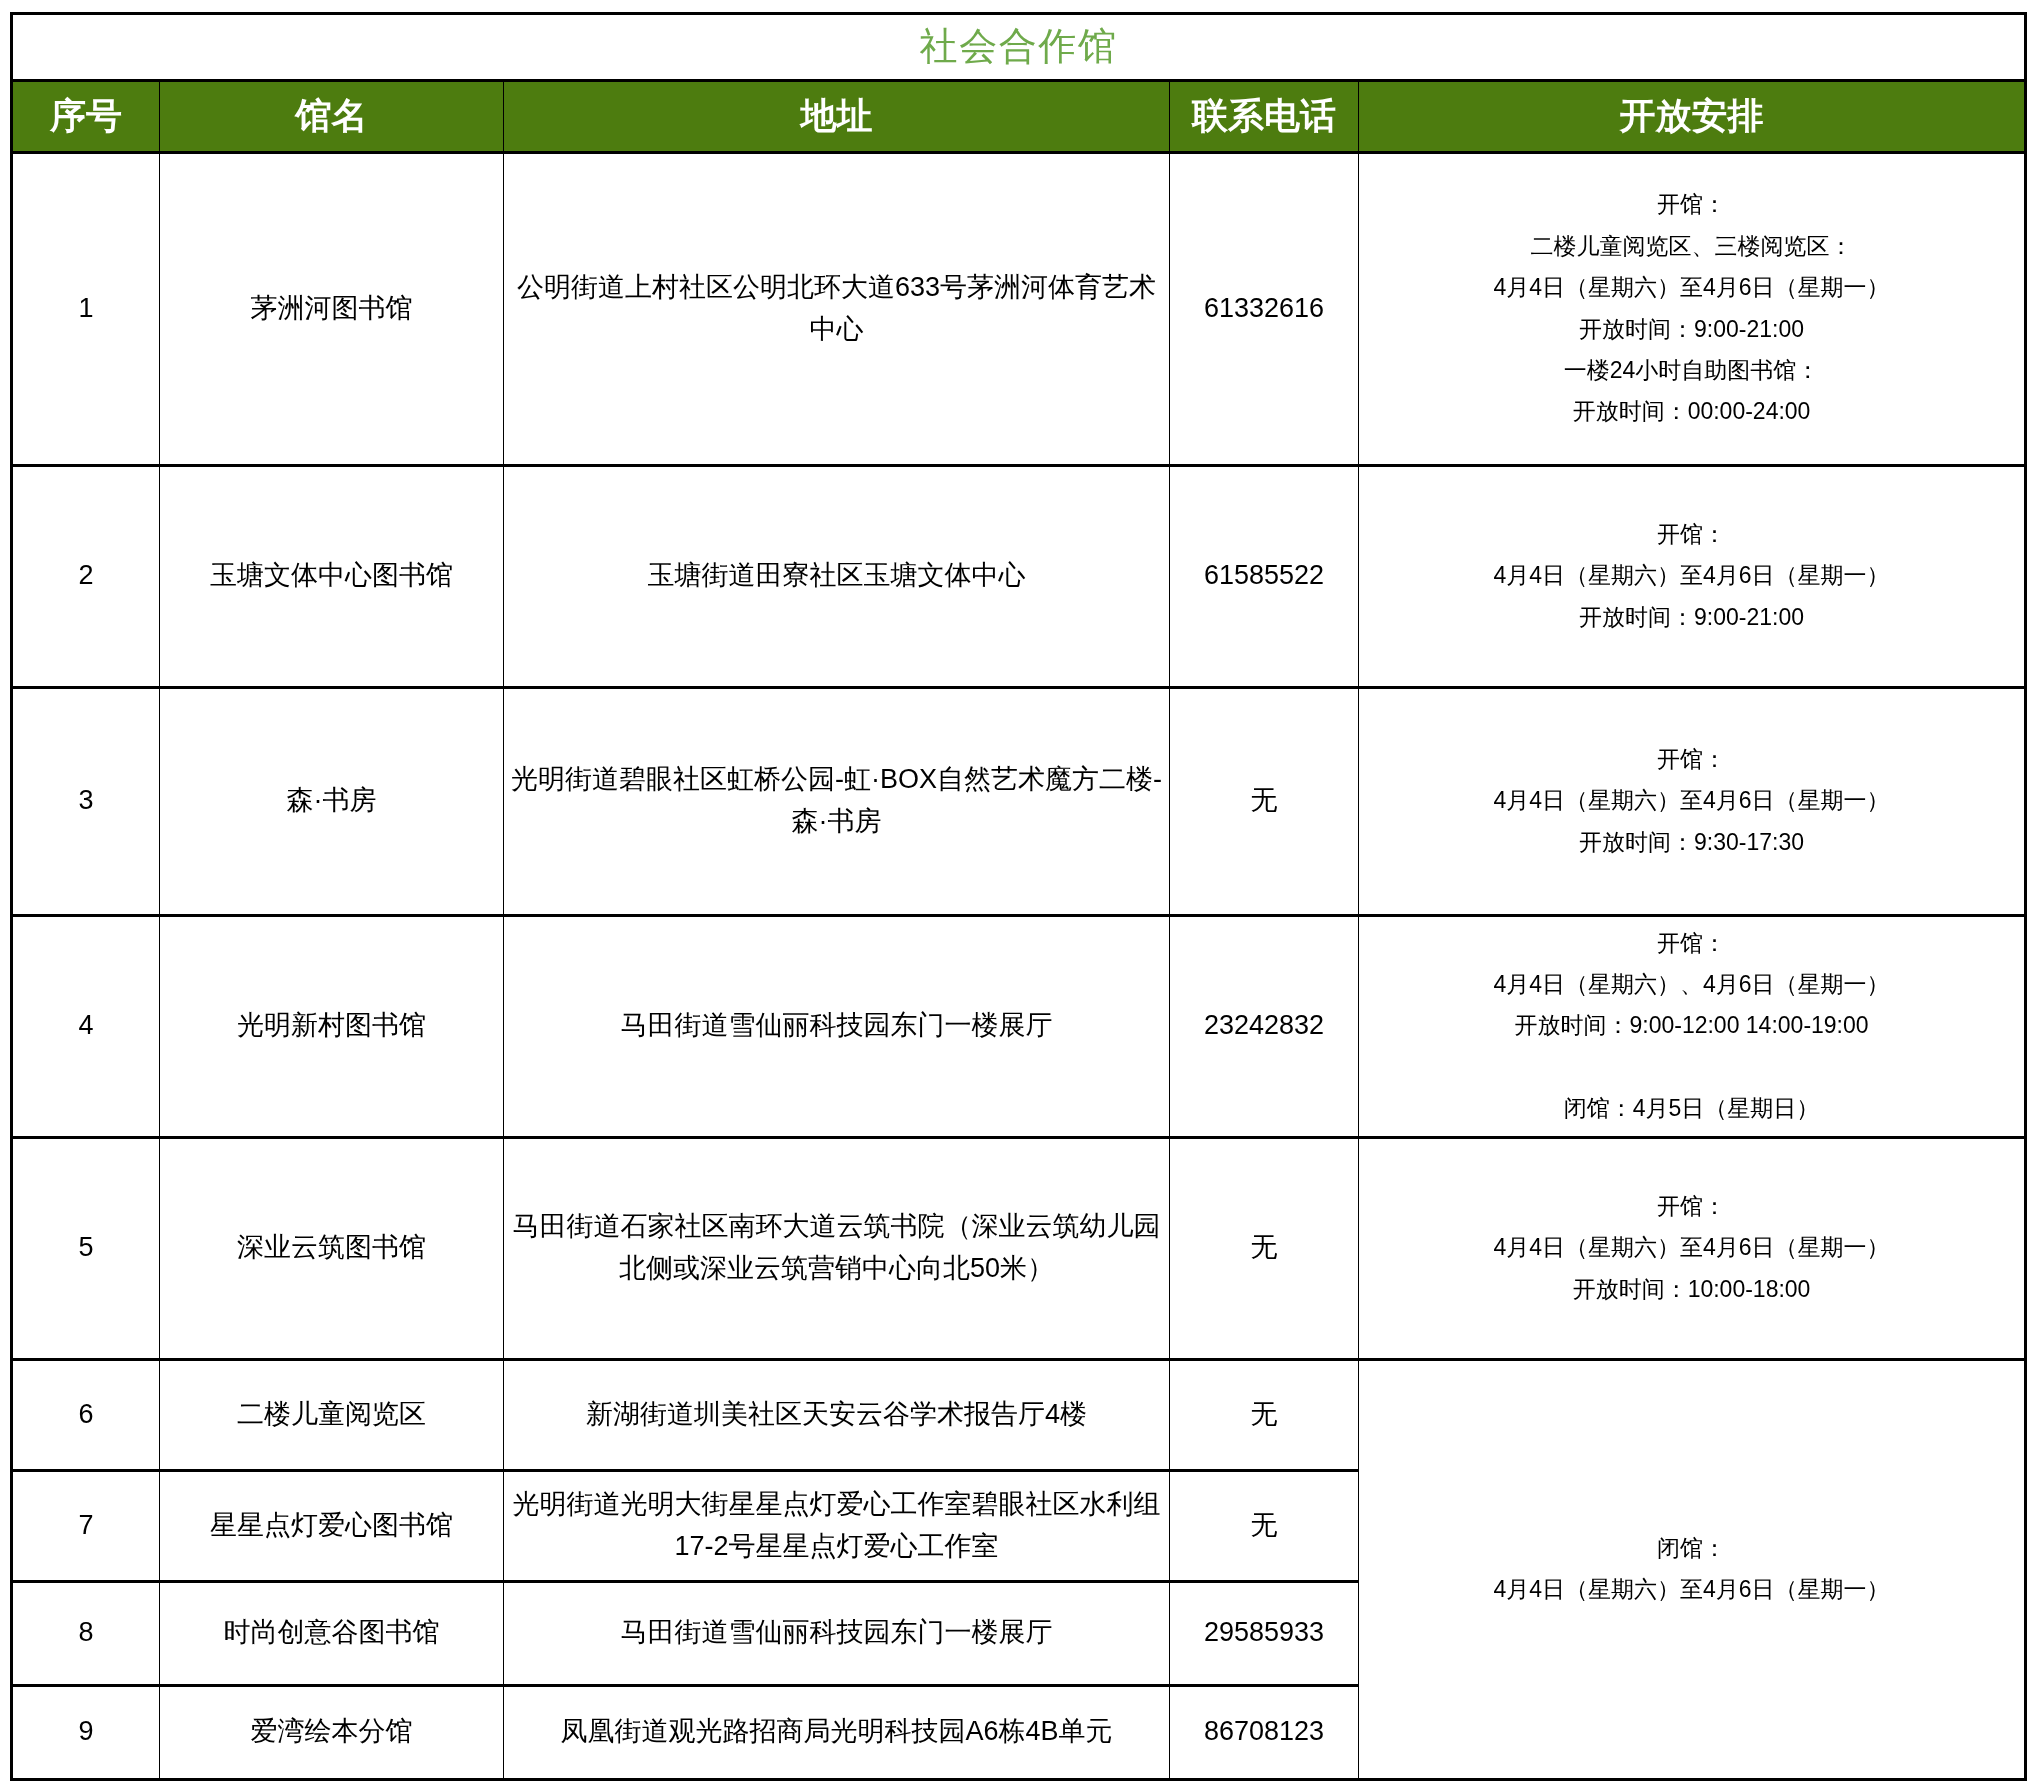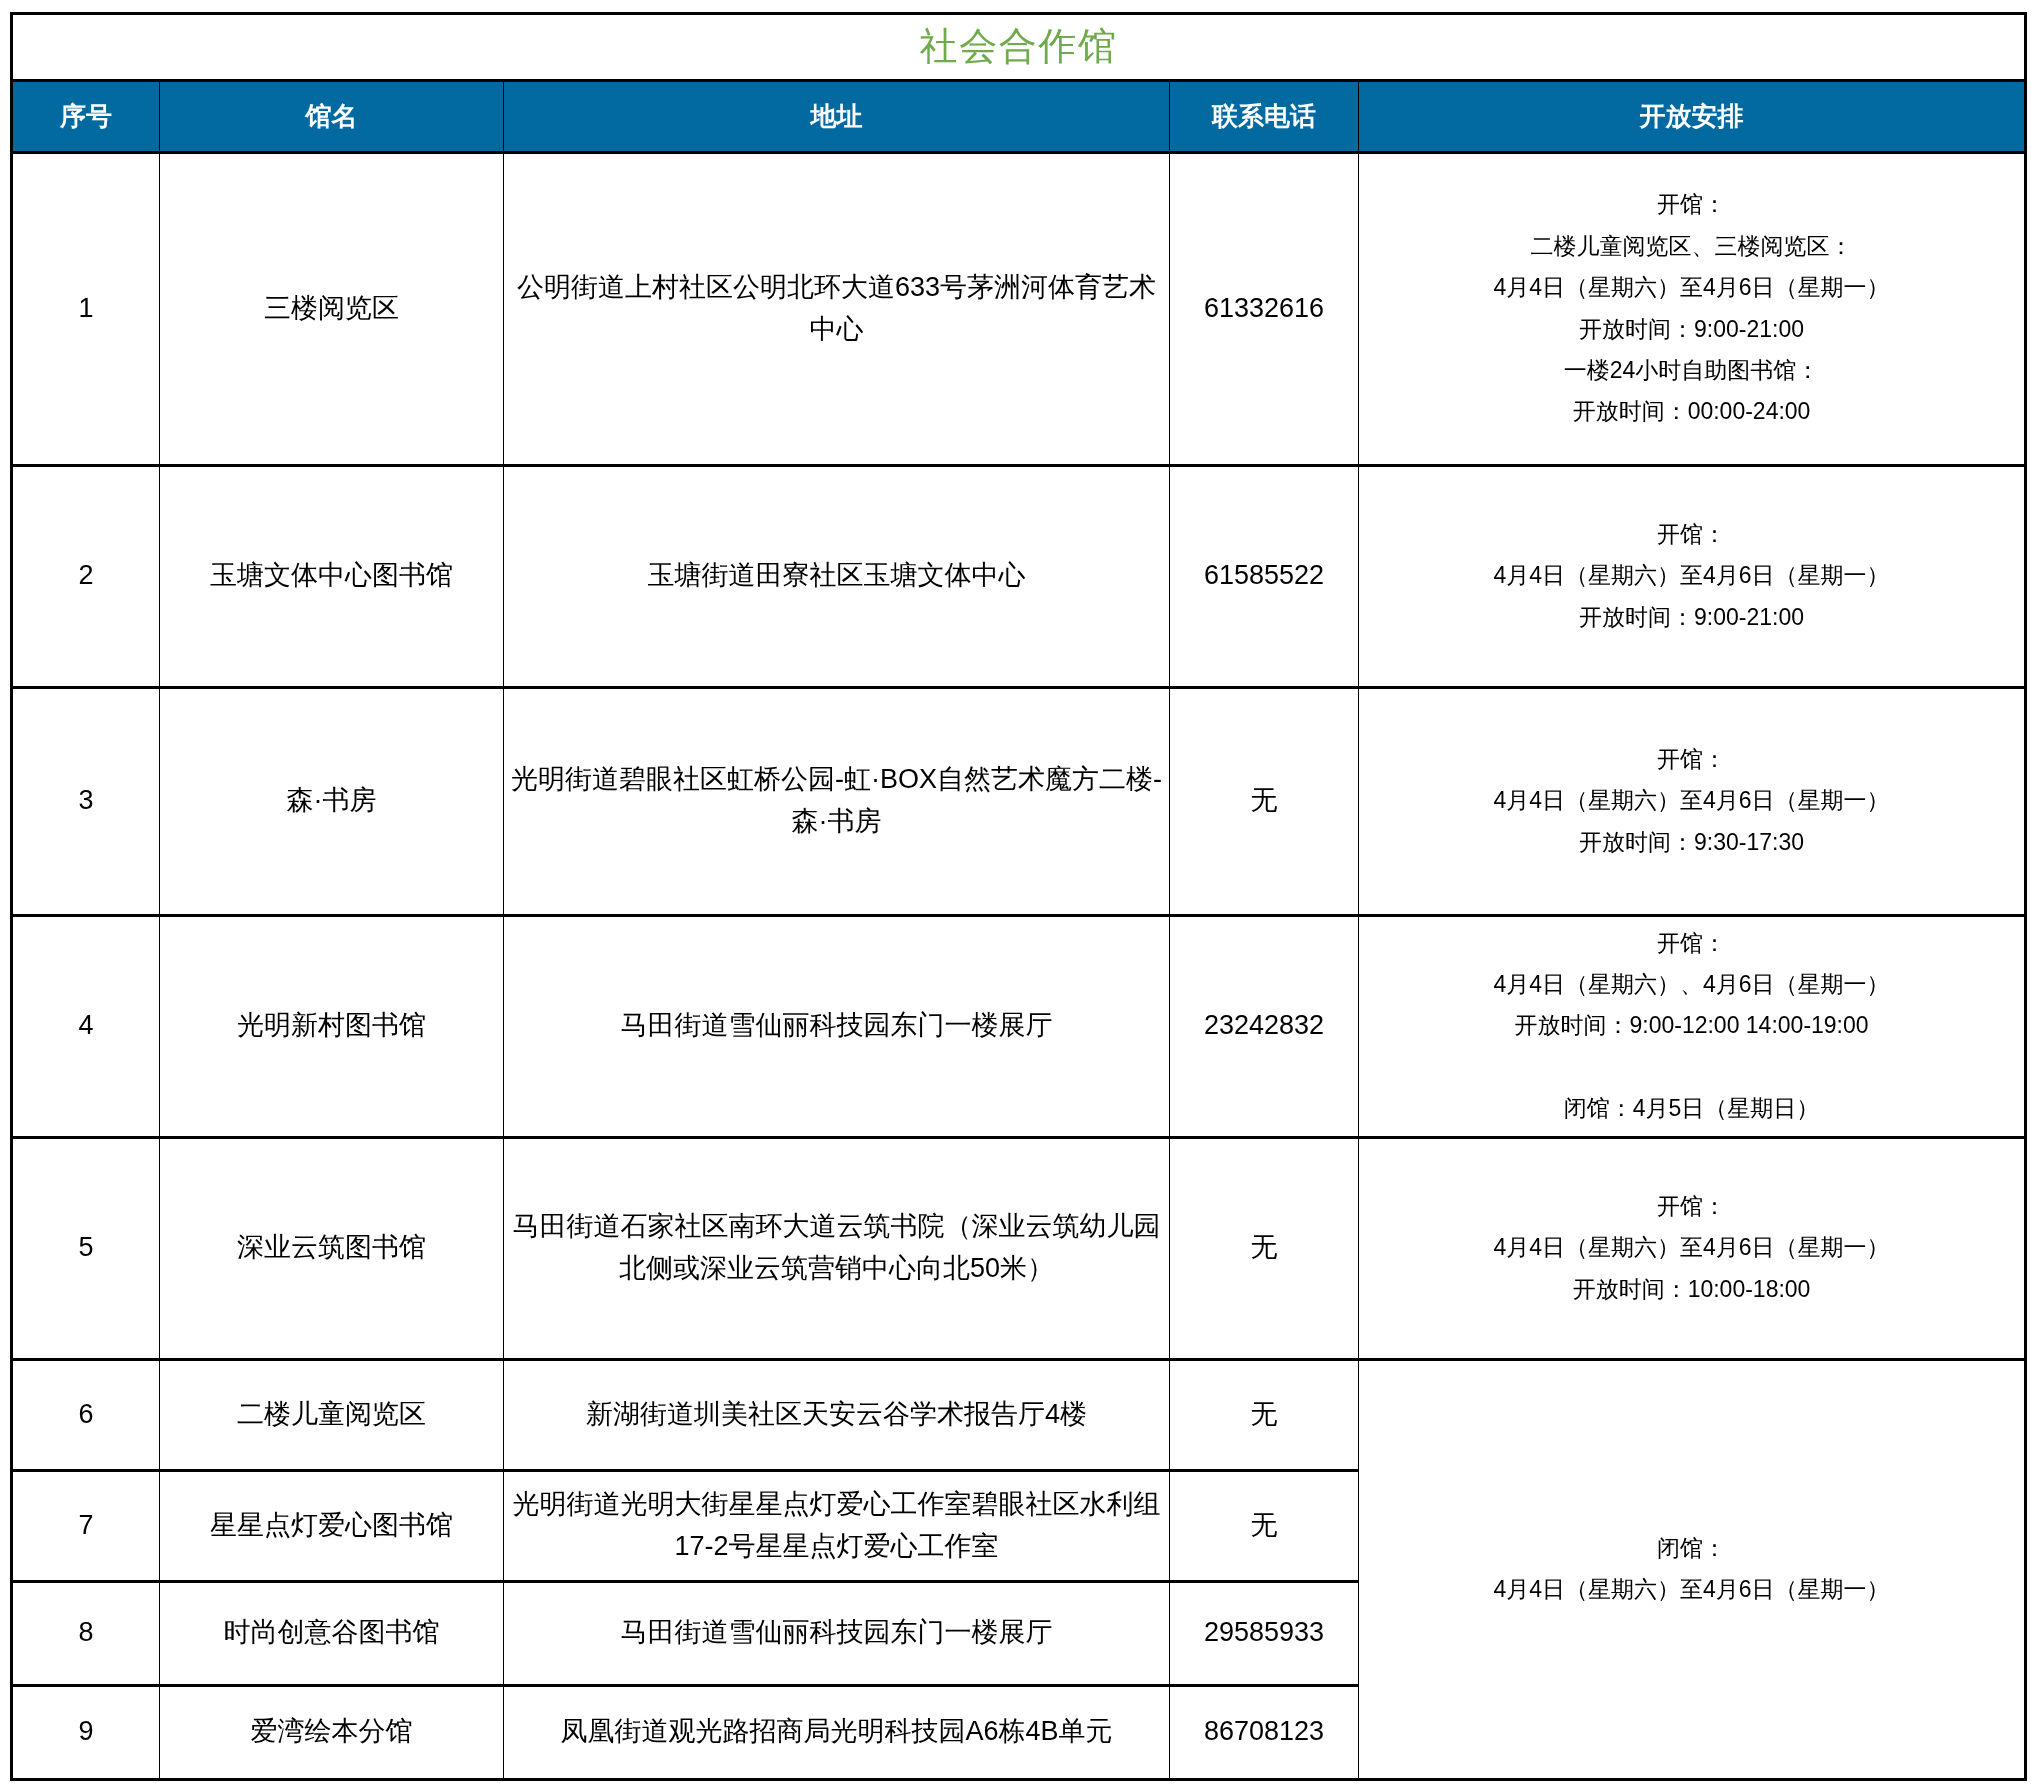--- a/index.html
+++ b/index.html
@@ -53,23 +53,23 @@
   tr.r9{height:94px;}
 
   .title-cell{
     background:#ffffff;
     color:#6FAA4B;
     font-size:38px;
     font-weight:normal;
     letter-spacing:1.6px;
   }
   .head-cell{
-    background:#0369a1;
+    background:#4d7c0f;
     color:#ffffff;
-    font-size:26px;
+    font-size:36px;
     font-weight:bold;
   }
   .body-cell{
     font-size:27px;
     line-height:1.55;
   }
   .sched-cell{
     white-space:pre-line;
     font-size:23px;
     line-height:1.8;
@@ -96,21 +96,21 @@
     <tr class="r-head">
       <th class="head-cell">序号</th>
       <th class="head-cell">馆名</th>
       <th class="head-cell">地址</th>
       <th class="head-cell">联系电话</th>
       <th class="head-cell">开放安排</th>
     </tr>
 
     <tr class="r1">
       <td class="body-cell">1</td>
-      <td class="body-cell">三楼阅览区</td>
+      <td class="body-cell">茅洲河图书馆</td>
       <td class="body-cell">公明街道上村社区公明北环大道633号茅洲河体育艺术中心</td>
       <td class="body-cell">61332616</td>
       <td class="sched-cell">开馆：
 二楼儿童阅览区、三楼阅览区：
 4月4日（星期六）至4月6日（星期一）
 开放时间：9:00-21:00
 一楼24小时自助图书馆：
 开放时间：00:00-24:00</td>
     </tr>
 

